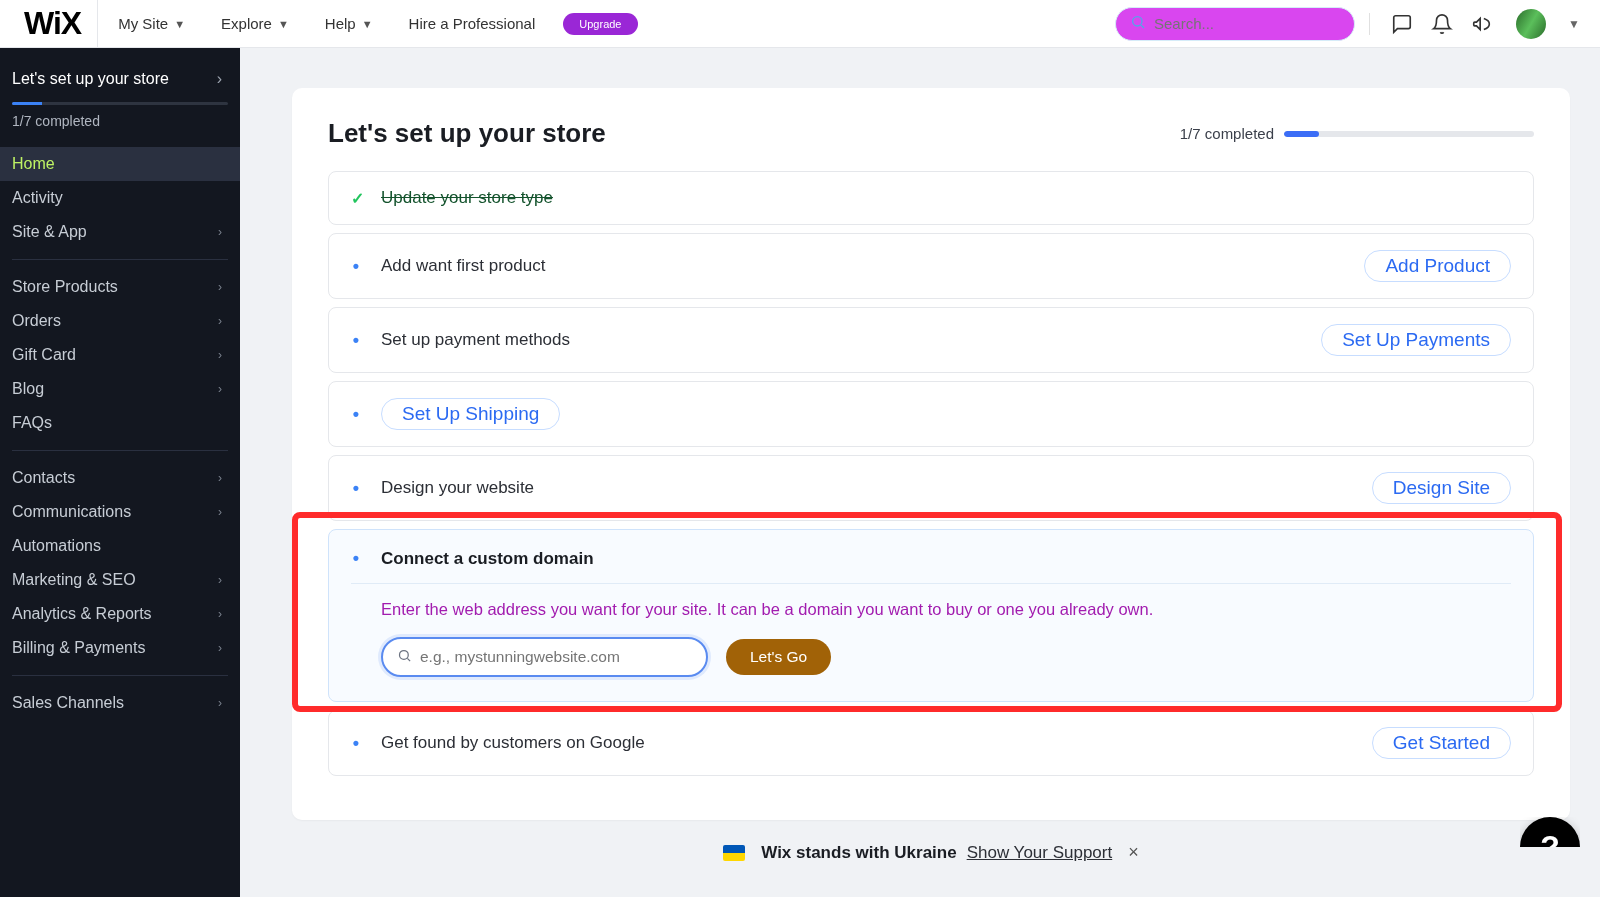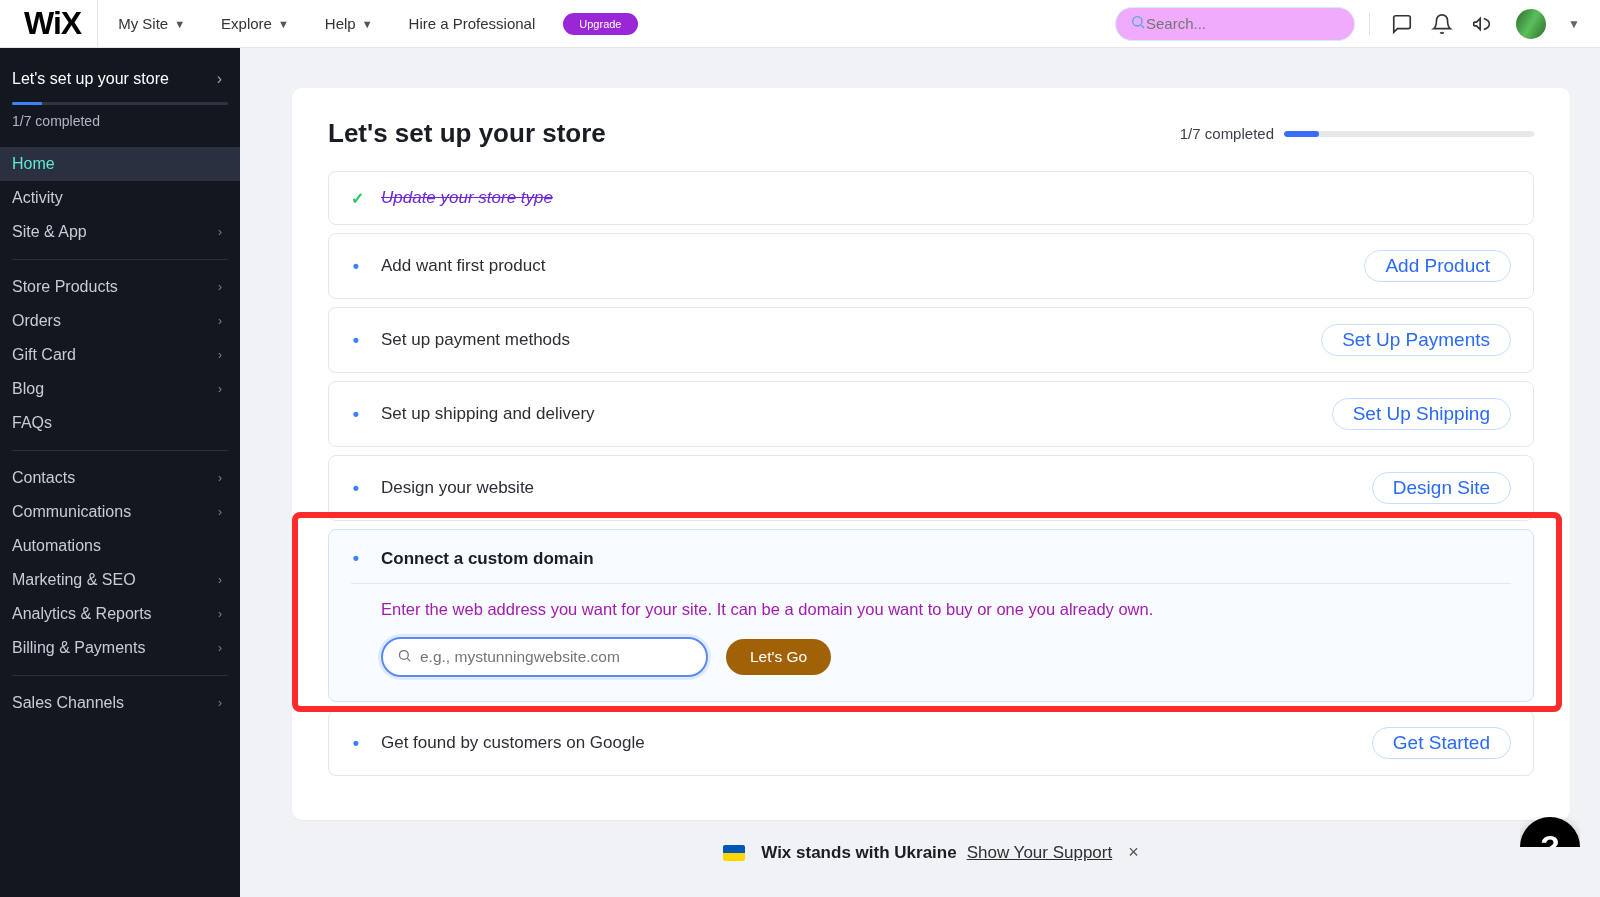--- a/index.html
+++ b/index.html
@@ -15,21 +15,21 @@
       border-right: 1px solid #e5e7eb; height: 48px; display:flex; align-items:center;
     }
     .tb-item { display:flex; align-items:center; gap:6px; padding: 0 16px; height:48px; color:#333; font-size:15px; cursor:pointer; }
     .tb-item .chev { font-size:11px; color:#555; }
     .tb-item:first-of-type { border-right: 1px solid #e5e7eb; }
     .upgrade-btn {
       background:#9a27d6; color:#fff; font-size:11px; font-weight:500; border-radius:18px; padding:5px 16px; border:none; cursor:pointer; margin-left:8px;
     }
     .tb-spacer { flex:1; }
     .search-box {
-      background:#f0abfc; border-radius:20px; height:34px; width:240px; display:flex; align-items:center; padding:0 14px; 
+      background:#d946ef; border-radius:20px; height:34px; width:240px; display:flex; align-items:center; padding:0 14px; gap:8px;
       border: 1px solid #d6ecf8;
     }
     .search-box input { background:transparent; border:none; outline:none; font-size:15px; width:100%; color:#333; }
     .search-box .sicon { color:#4ea9e8; }
     .tb-divider { width:1px; height:22px; background:#e0e0e0; margin:0 10px; }
     .tb-icon { width:36px; height:36px; display:flex; align-items:center; justify-content:center; cursor:pointer; color:#333; }
     .avatar { width:30px; height:30px; border-radius:50%; background: linear-gradient(120deg,#2a6b2a,#5bbf5b,#2a6b2a); margin: 0 6px 0 12px; }
 
     
     .shell { display:flex; height: calc(100% - 48px); }
@@ -45,41 +45,41 @@
     }
     .progressbar-sm { height:3px; background:#2e3440; border-radius:2px; margin: 6px 12px 6px 12px; overflow:hidden; }
     .progressbar-sm .fill { height:100%; background:#3b82f6; width:14%; }
     .progress-label { padding: 2px 12px 14px 12px; font-size:14px; color:#b0b6c0; }
 
     .side-group { padding: 4px 0; }
     .side-item {
       display:flex; align-items:center; justify-content:space-between; padding: 8px 18px 8px 12px;
       font-size:16px; color:#c7cdd5; cursor:pointer;
     }
-    .side-item.active { background:#2a3040; color:#5eead4; }
+    .side-item.active { background:#2a3040; color:#bef264; }
     .side-item .chev { color:#7a818d; font-size:12px; }
     .side-sep { height:1px; background:#2a3040; margin: 6px 12px; }
 
     
     .main { flex:1; overflow-y:auto; padding: 0 30px 40px 52px; position:relative; }
     .card {
       background:#fff; border-radius:10px; margin-top:40px; padding: 30px 36px 36px 36px;
       box-shadow: 0 1px 2px rgba(0,0,0,0.04);
     }
     .card-header { display:flex; align-items:center; justify-content:space-between; margin-bottom:22px; }
     .card-title { font-size:26px; font-weight:700; color:#1a1d23; }
     .card-progress { display:flex; align-items:center; gap:10px; font-size:15px; color:#3a3f4a; }
     .card-pbar { width:250px; height:6px; background:#e5e7eb; border-radius:3px; overflow:hidden; }
     .card-pbar .fill { height:100%; background:#3b6df6; width:14%; border-radius:3px; }
 
     .step {
       border:1px solid #e5e7eb; border-radius:8px; padding: 16px 22px; margin-bottom:8px;
       display:flex; align-items:center; gap:20px;
     }
-    .step.done .step-label { text-decoration: line-through; color:#6d28d9;font-style:italic; }
+    .step.done .step-label { text-decoration: line-through; color:#14532d; }
     .step-bullet { width:10px; text-align:center; font-size:18px; color:#3b82f6; font-weight:bold; }
     .step-bullet.check { color:#22c55e; font-size:16px; }
     .step-label { flex:1; font-size:17px; color:#2c2f36; }
     .step-action {
       border:1px solid #c7ddff; color:#2b6af2; background:#fff; border-radius:18px; padding:4px 20px; font-size:19px; cursor:pointer;
     }
 
     .step.expanded {
       border:1px solid #cfe3fb; background:#f8fbff; border-radius:8px; padding: 18px 22px 24px 22px; margin-bottom:8px;
       display:block;
@@ -282,21 +282,20 @@
       </div>
 
       <div class="step">
         <span class="step-bullet">•</span>
         <span class="step-label">Set up payment methods</span>
         <button class="step-action">Set Up Payments</button>
       </div>
 
       <div class="step">
         <span class="step-bullet">•</span>
-        <span class="step-label">Set up shipping and delivery</span>
         <button class="step-action">Set Up Shipping</button>
       </div>
 
       <div class="step">
         <span class="step-bullet">•</span>
         <span class="step-label">Design your website</span>
         <button class="step-action">Design Site</button>
       </div>
 
       <div class="step expanded">

